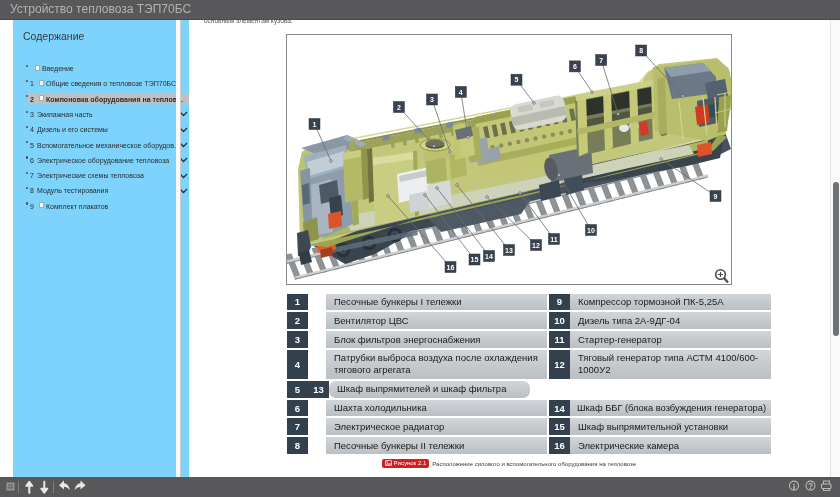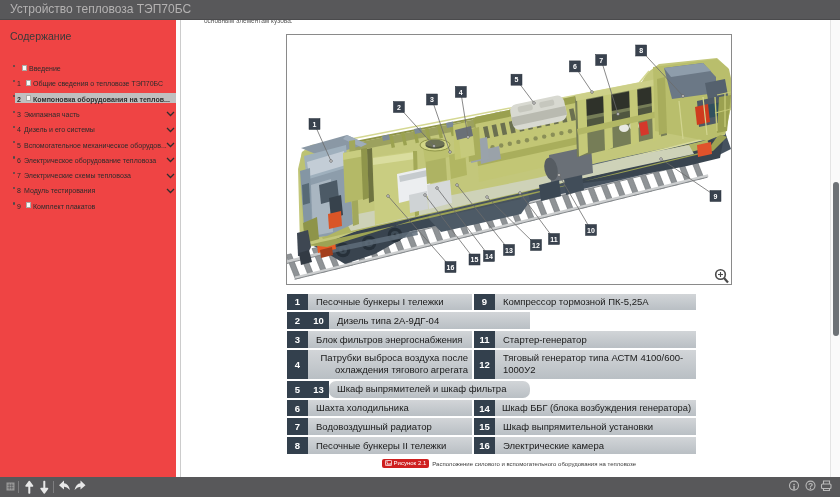--- a/index.html
+++ b/index.html
@@ -6,43 +6,43 @@
 html,body { width:840px; height:497px; background:#fff; overflow:hidden;
   font-family:"Liberation Sans", sans-serif; position:relative; }
 
 
 #sliver { position:absolute; left:204px; top:17px; font-size:6.5px; color:#555; z-index:1; }
 
 #topbar { position:absolute; left:0; top:0; width:840px; height:20px;
   background:#58585a; border-bottom:1px solid #4a4a4c; z-index:2;
   color:#b4b2b2; font-size:12px; line-height:19px; padding-left:10px; }
 
-#sidebar { position:absolute; left:0; top:20px; width:176px; height:457px;
-  background:#ef4444; z-index:1; }
+#sidebar { position:absolute; left:13px; top:20px; width:176px; height:457px;
+  background:#7dd3fc; z-index:1; }
 #sidebar .hd { position:absolute; left:10px; top:10px; font-size:10.5px; color:#3a3a3a; }
 .si { position:absolute; left:0; width:176px; height:15px; font-size:7px; color:#2c2c2c; }
 .si .bul { position:absolute; left:12.5px; top:3.2px; width:2.2px; height:2.2px; border-radius:50%; background:#4a4a4a; }
 .si .num { position:absolute; left:17px; top:3.5px; }
 .si .txt { position:absolute; top:3.5px; white-space:nowrap; }
 .si .doc { position:absolute; top:3.2px; width:4.5px; height:6px; border:0.8px solid #aaaaa6; background:#f8f8f6; }
 .si .chev { position:absolute; left:165.5px; top:4px; }
 #hilite { position:absolute; left:15px; top:0.5px; width:161px; height:10px; background:#c0c0c0; }
 
 #sbstrip { position:absolute; left:176px; top:20px; width:5px; height:457px; background:#fcfcfc; border-right:1px solid #ccc; z-index:1;}
 
 #imgbox { position:absolute; left:286px; top:34px; width:446px; height:251px;
   border:1px solid #8a8a8a; background:#fff; z-index:1; }
 
 #tblwrap { position:absolute; left:287px; top:293.5px; width:444px; z-index:1; }
 .trow { display:flex; margin-bottom:2px; }
 .tnum { width:21px; background:#33404d; color:#fff; font-weight:bold; font-size:9.5px;
   display:flex; align-items:center; justify-content:center; flex:none; }
 .tdesc { background:linear-gradient(#d2d5d8,#b9bfc4); color:#191919; font-size:9.5px;
   line-height:12px; padding:2.5px 4px 2.5px 8px; display:flex; align-items:center; }
-.cA .tdesc { width:164px; margin-right:2px; }
+.cA .tdesc { width:221px; margin-right:2px;margin-left:18px; }
 .cB .tdesc { width:201px; }
 
 #caption { position:absolute; left:287px; top:454px; width:444px; text-align:center; z-index:1; white-space:nowrap; }
 #caption .badge { display:inline-block; background:#cf1f1f; border-radius:2px; color:#fff;
   font-size:6px; line-height:9px; height:9px; padding:0 3px; vertical-align:middle; }
 #caption .ctxt { font-size:6px; color:#3c3c3c; vertical-align:middle; margin-left:3px; }
 
 #bottombar { position:absolute; left:0; top:477px; width:840px; height:20px; background:#58585a; z-index:2; }
 #bottombar svg { position:absolute; top:0; left:0; }
 
@@ -420,40 +420,41 @@
         <div class="tdesc" style="height:16.8px;">Песочные бункеры I тележки</div>
       </div>
     <div class="cB" style="display:flex;">
         <div class="tnum" style="height:16.8px;">9</div>
         <div class="tdesc" style="height:16.8px;">Компрессор тормозной ПК-5,25А</div>
       </div>
   </div>
   <div class="trow">
     <div class="cA" style="display:flex;">
         <div class="tnum" style="height:16.8px;">2</div>
+        <div class="tdesc" style="height:16.8px;">Вентилятор ЦВС</div>
       </div>
     <div class="cB" style="display:flex;">
         <div class="tnum" style="height:16.8px;">10</div>
         <div class="tdesc" style="height:16.8px;">Дизель типа 2А-9ДГ-04</div>
       </div>
   </div>
   <div class="trow">
     <div class="cA" style="display:flex;">
         <div class="tnum" style="height:16.8px;">3</div>
         <div class="tdesc" style="height:16.8px;">Блок фильтров энергоснабжения</div>
       </div>
     <div class="cB" style="display:flex;">
         <div class="tnum" style="height:16.8px;">11</div>
         <div class="tdesc" style="height:16.8px;">Стартер-генератор</div>
       </div>
   </div>
   <div class="trow">
     <div class="cA" style="display:flex;">
         <div class="tnum" style="height:29px;">4</div>
-        <div class="tdesc" style="height:29px;text-align:right;">Патрубки выброса воздуха после охлаждения тягового агрегата</div>
+        <div class="tdesc" style="height:29px;">Патрубки выброса воздуха после охлаждения тягового агрегата</div>
       </div>
     <div class="cB" style="display:flex;">
         <div class="tnum" style="height:29px;">12</div>
         <div class="tdesc" style="height:29px;">Тяговый генератор типа АСТМ 4100/600-1000У2</div>
       </div>
   </div>
   <div class="trow">
     <div class="cA" style="display:flex;">
         <div class="tnum" style="height:16.8px;">5</div>
       </div>
@@ -468,21 +469,21 @@
         <div class="tdesc" style="height:16.8px;">Шахта холодильника</div>
       </div>
     <div class="cB" style="display:flex;">
         <div class="tnum" style="height:16.8px;">14</div>
         <div class="tdesc" style="height:16.8px;font-size:9.3px;padding-left:7px;text-align:right;">Шкаф ББГ (блока возбуждения генератора)</div>
       </div>
   </div>
   <div class="trow">
     <div class="cA" style="display:flex;">
         <div class="tnum" style="height:16.8px;">7</div>
-        <div class="tdesc" style="height:16.8px;">Водовоздушный радиатор</div>
+        <div class="tdesc" style="height:16.8px;">Электрическое радиатор</div>
       </div>
     <div class="cB" style="display:flex;">
         <div class="tnum" style="height:16.8px;">15</div>
         <div class="tdesc" style="height:16.8px;">Шкаф выпрямительной установки</div>
       </div>
   </div>
   <div class="trow">
     <div class="cA" style="display:flex;">
         <div class="tnum" style="height:16.8px;">8</div>
         <div class="tdesc" style="height:16.8px;">Песочные бункеры II тележки</div>

